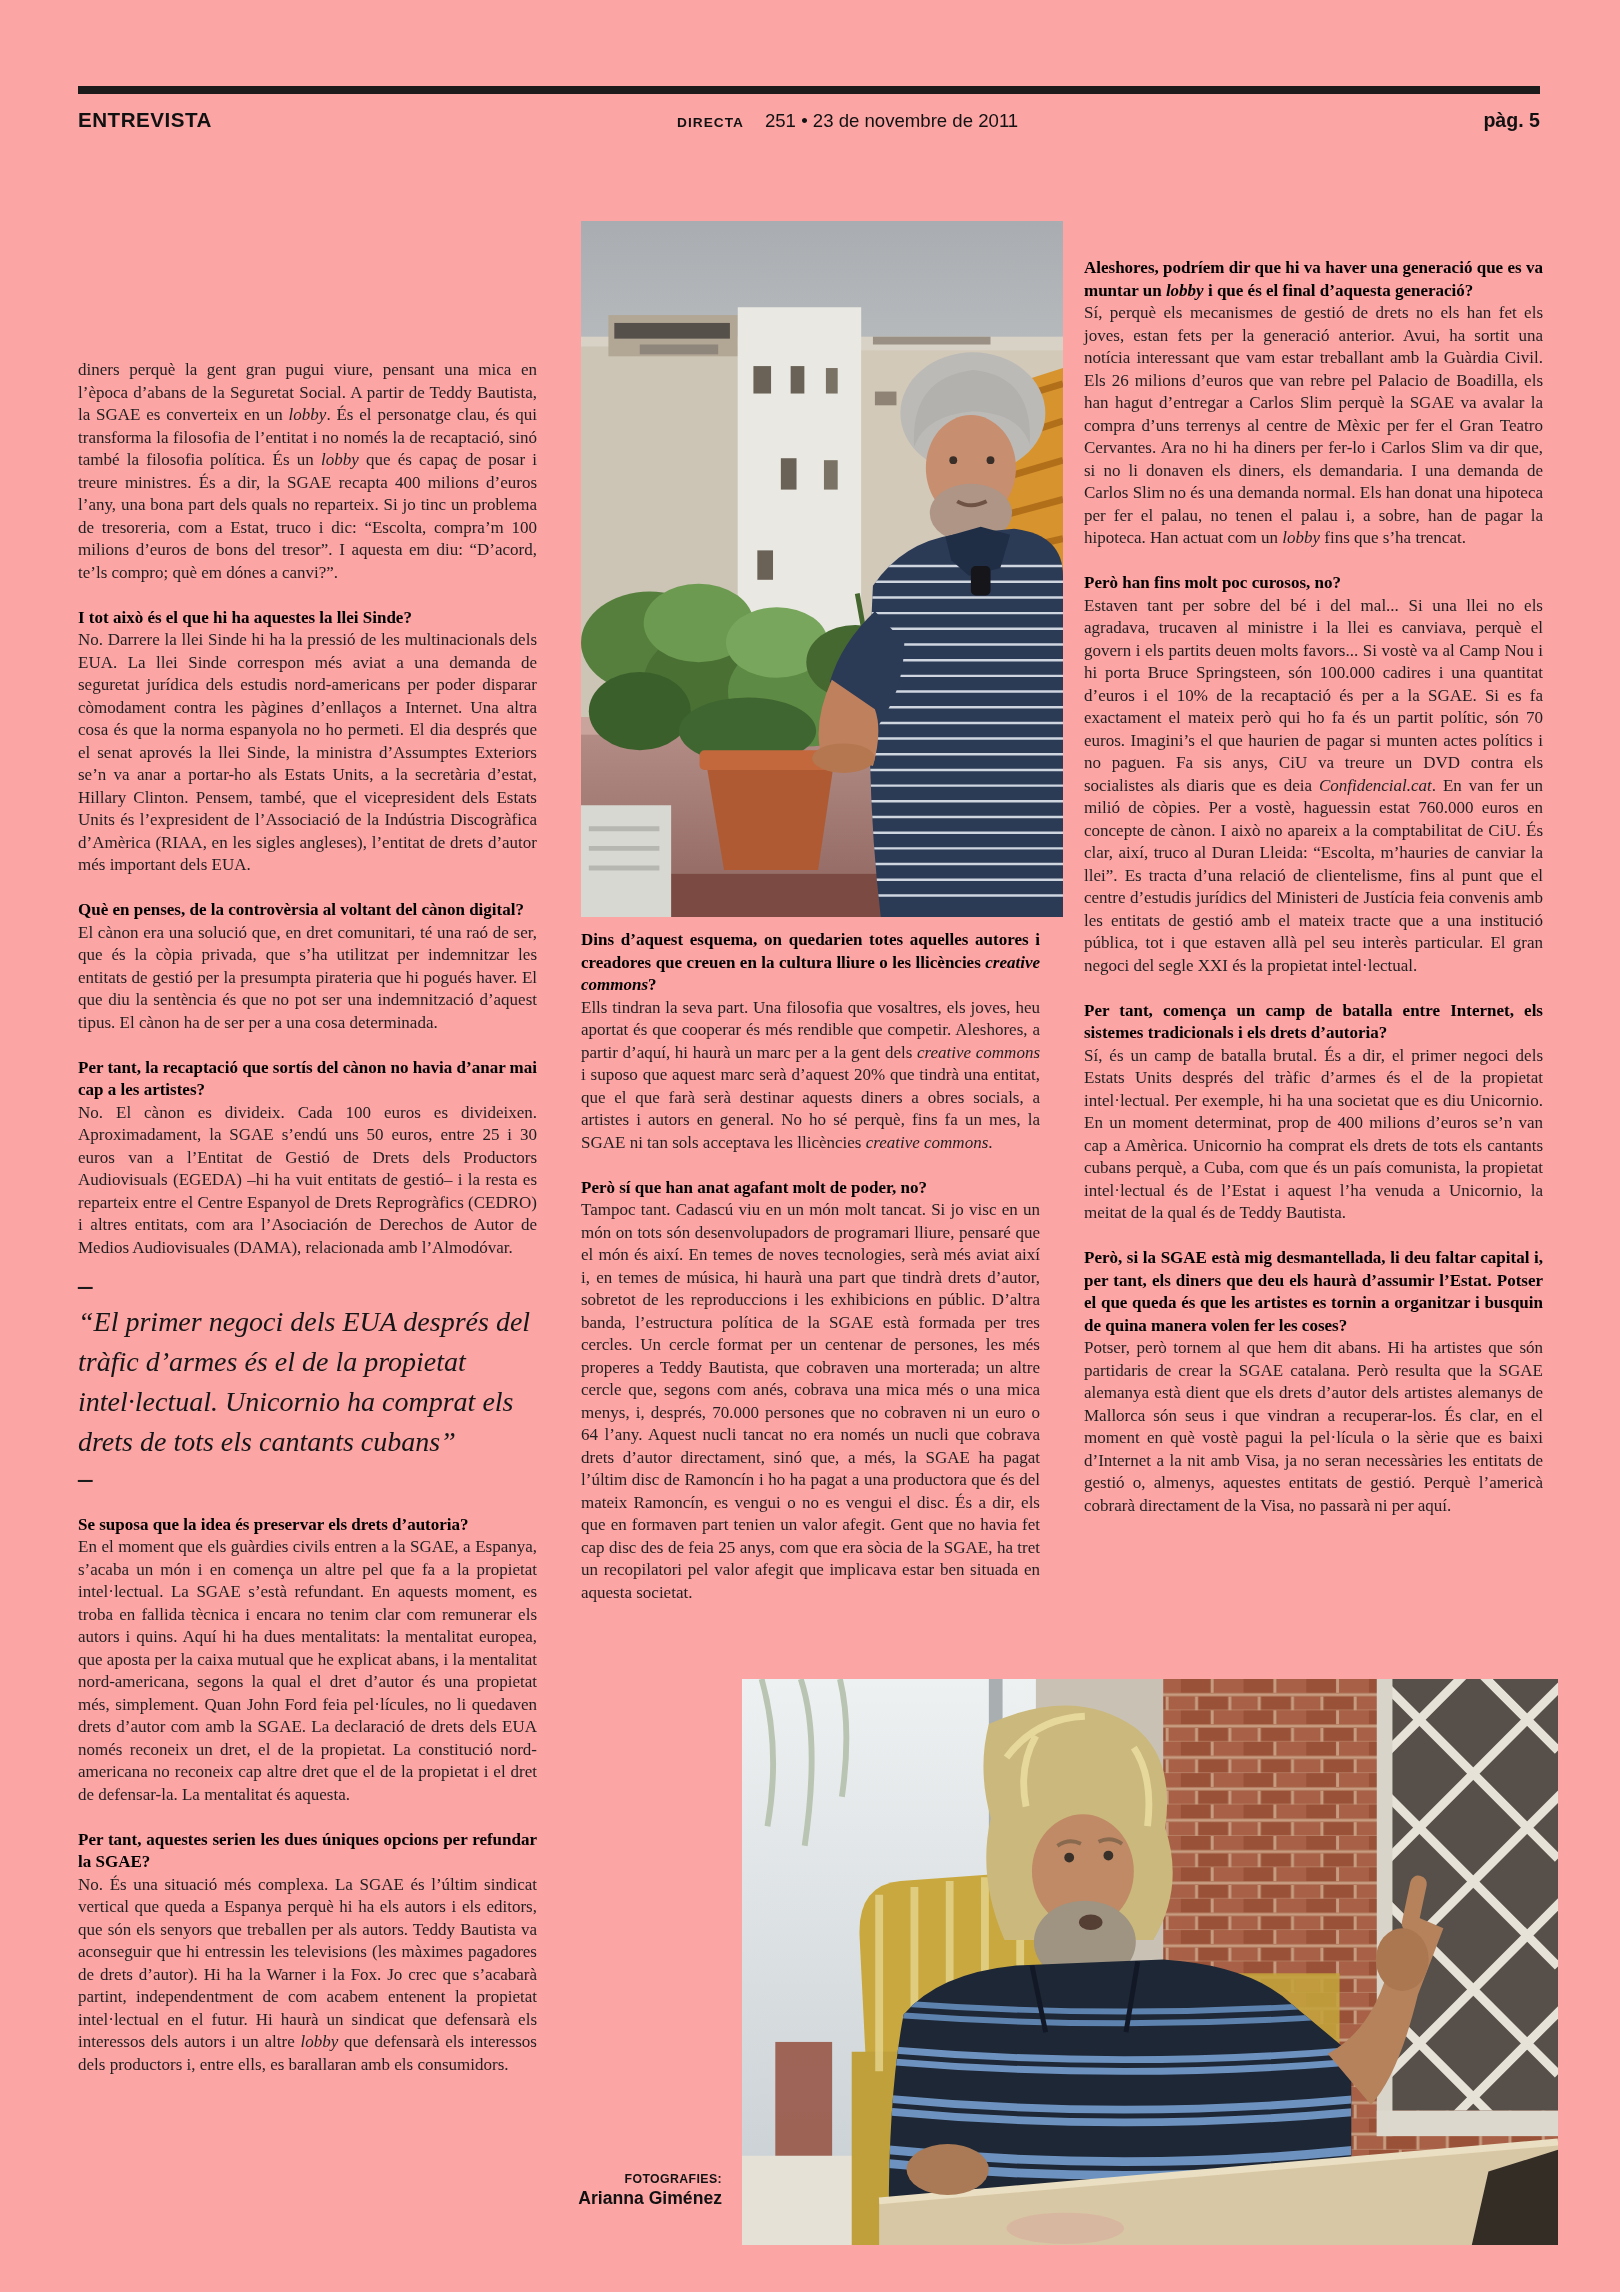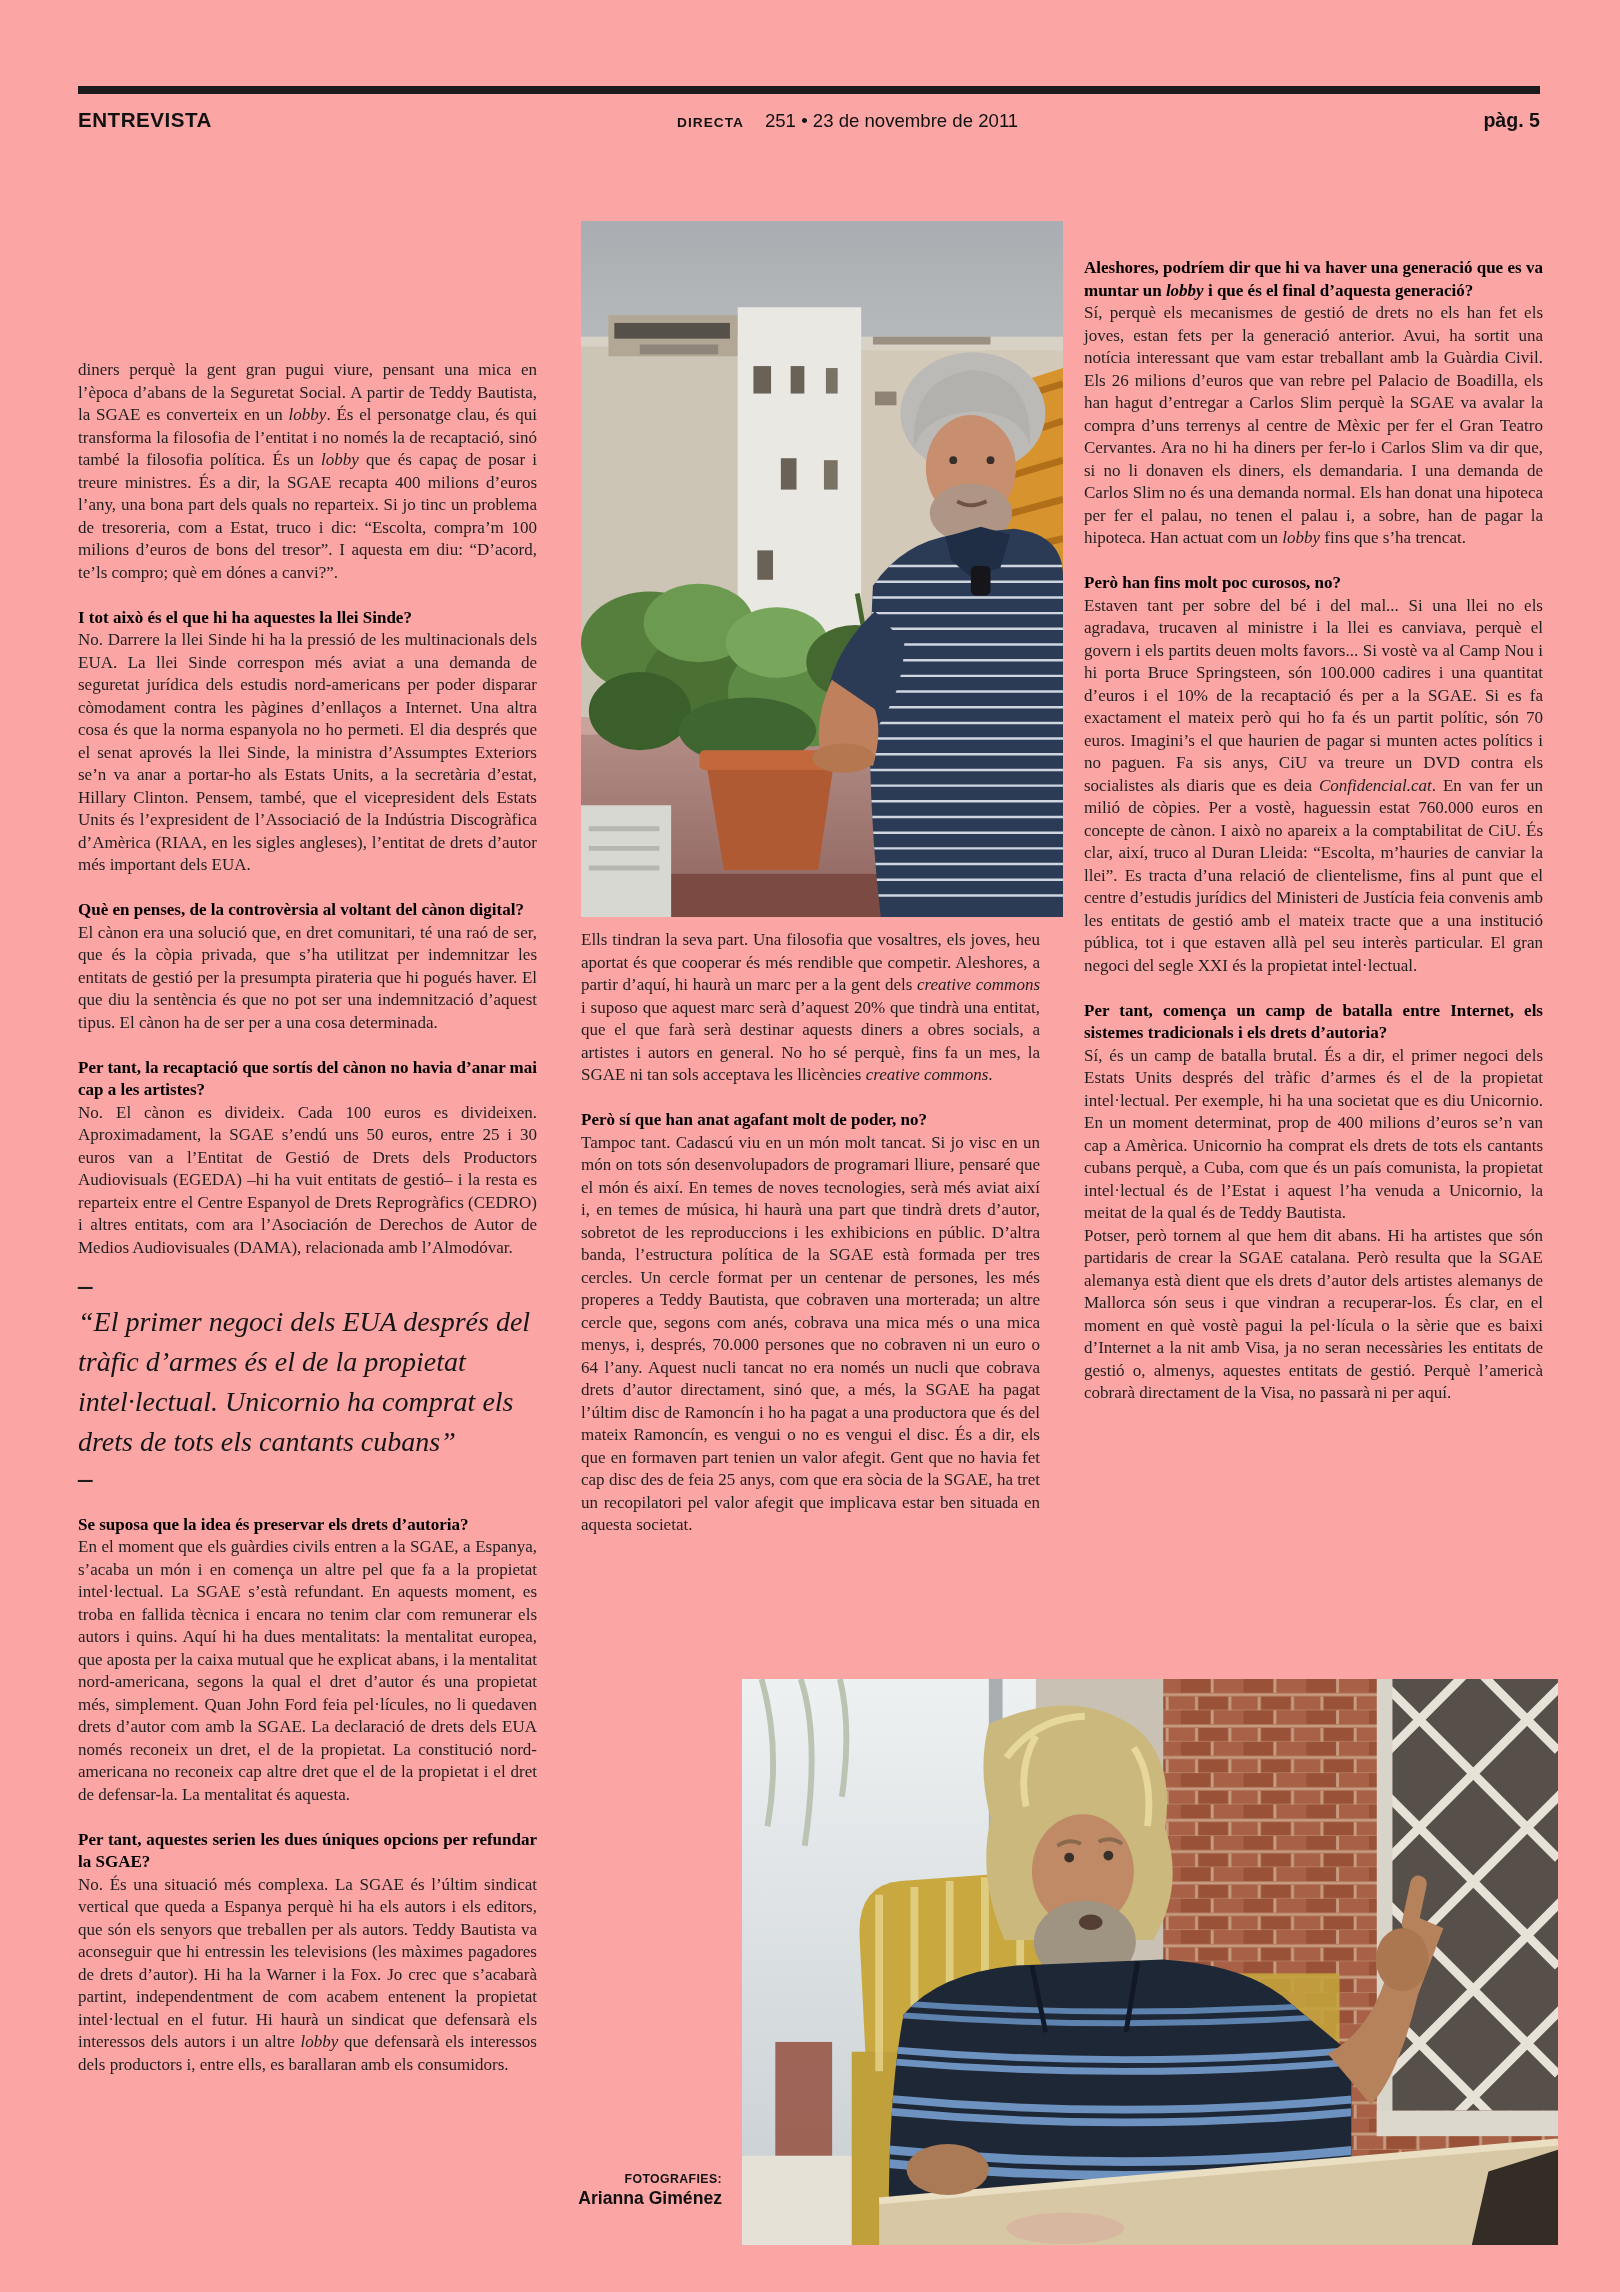--- a/index.html
+++ b/index.html
@@ -71,36 +71,38 @@
     </div>
 
     <p class="q">Se suposa que la idea és preservar els drets d’autoria?</p>
     <p class="a">En el moment que els guàrdies civils entren a la SGAE, a Espanya, s’acaba un món i en comença un altre pel que fa a la propietat intel·lectual. La SGAE s’està refundant. En aquests moment, es troba en fallida tècnica i encara no tenim clar com remunerar els autors i quins. Aquí hi ha dues mentalitats: la mentalitat europea, que aposta per la caixa mutual que he explicat abans, i la mentalitat nord-americana, segons la qual el dret d’autor és una propietat més, simplement. Quan John Ford feia pel·lícules, no li quedaven drets d’autor com amb la SGAE. La declaració de drets dels EUA només reconeix un dret, el de la propietat. La constitució nord-americana no reconeix cap altre dret que el de la propietat i el dret de defensar-la. La mentalitat és aquesta.</p>
 
     <p class="q">Per tant, aquestes serien les dues úniques opcions per refundar la SGAE?</p>
     <p class="a">No. És una situació més complexa. La SGAE és l’últim sindicat vertical que queda a Espanya perquè hi ha els autors i els editors, que són els senyors que treballen per als autors. Teddy Bautista va aconseguir que hi entressin les televisions (les màximes pagadores de drets d’autor). Hi ha la Warner i la Fox. Jo crec que s’acabarà partint, independentment de com acabem entenent la propietat intel·lectual en el futur. Hi haurà un sindicat que defensarà els interessos dels autors i un altre <i>lobby</i> que defensarà els interessos dels productors i, entre ells, es barallaran amb els consumidors.</p>
   </section>
 
   <section class="col col2">
+    <p class="q" style="margin-top:0">Dins d’aquest esquema, on quedarien totes aquelles autores i creadores que creuen en la cultura lliure o les llicències <i>creative commons</i>?</p>
     <p class="a">Ells tindran la seva part. Una filosofia que vosaltres, els joves, heu aportat és que cooperar és més rendible que competir. Aleshores, a partir d’aquí, hi haurà un marc per a la gent dels <i>creative commons</i> i suposo que aquest marc serà d’aquest 20% que tindrà una entitat, que el que farà serà destinar aquests diners a obres socials, a artistes i autors en general. No ho sé perquè, fins fa un mes, la SGAE ni tan sols acceptava les llicències <i>creative commons</i>.</p>
 
     <p class="q">Però sí que han anat agafant molt de poder, no?</p>
     <p class="a">Tampoc tant. Cadascú viu en un món molt tancat. Si jo visc en un món on tots són desenvolupadors de programari lliure, pensaré que el món és així. En temes de noves tecnologies, serà més aviat així i, en temes de música, hi haurà una part que tindrà drets d’autor, sobretot de les reproduccions i les exhibicions en públic. D’altra banda, l’estructura política de la SGAE està formada per tres cercles. Un cercle format per un centenar de persones, les més properes a Teddy Bautista, que cobraven una morterada; un altre cercle que, segons com anés, cobrava una mica més o una mica menys, i, després, 70.000 persones que no cobraven ni un euro o 64 l’any. Aquest nucli tancat no era només un nucli que cobrava drets d’autor directament, sinó que, a més, la SGAE ha pagat l’últim disc de Ramoncín i ho ha pagat a una productora que és del mateix Ramoncín, es vengui o no es vengui el disc. És a dir, els que en formaven part tenien un valor afegit. Gent que no havia fet cap disc des de feia 25 anys, com que era sòcia de la SGAE, ha tret un recopilatori pel valor afegit que implicava estar ben situada en aquesta societat.</p>
   </section>
 
   <section class="col col3">
     <p class="q" style="margin-top:0">Aleshores, podríem dir que hi va haver una generació que es va muntar un <i>lobby</i> i que és el final d’aquesta generació?</p>
     <p class="a">Sí, perquè els mecanismes de gestió de drets no els han fet els joves, estan fets per la generació anterior. Avui, ha sortit una notícia interessant que vam estar treballant amb la Guàrdia Civil. Els 26 milions d’euros que van rebre pel Palacio de Boadilla, els han hagut d’entregar a Carlos Slim perquè la SGAE va avalar la compra d’uns terrenys al centre de Mèxic per fer el Gran Teatro Cervantes. Ara no hi ha diners per fer-lo i Carlos Slim va dir que, si no li donaven els diners, els demandaria. I una demanda de Carlos Slim no és una demanda normal. Els han donat una hipoteca per fer el palau, no tenen el palau i, a sobre, han de pagar la hipoteca. Han actuat com un <i>lobby</i> fins que s’ha trencat.</p>
 
     <p class="q">Però han fins molt poc curosos, no?</p>
     <p class="a">Estaven tant per sobre del bé i del mal... Si una llei no els agradava, trucaven al ministre i la llei es canviava, perquè el govern i els partits deuen molts favors... Si vostè va al Camp Nou i hi porta Bruce Springsteen, són 100.000 cadires i una quantitat d’euros i el 10% de la recaptació és per a la SGAE. Si es fa exactament el mateix però qui ho fa és un partit polític, són 70 euros. Imagini’s el que haurien de pagar si munten actes polítics i no paguen. Fa sis anys, CiU va treure un DVD contra els socialistes als diaris que es deia <i>Confidencial.cat</i>. En van fer un milió de còpies. Per a vostè, haguessin estat 760.000 euros en concepte de cànon. I això no apareix a la comptabilitat de CiU. És clar, així, truco al Duran Lleida: “Escolta, m’hauries de canviar la llei”. Es tracta d’una relació de clientelisme, fins al punt que el centre d’estudis jurídics del Ministeri de Justícia feia convenis amb les entitats de gestió amb el mateix tracte que a una institució pública, tot i que estaven allà pel seu interès particular. El gran negoci del segle XXI és la propietat intel·lectual.</p>
 
     <p class="q">Per tant, comença un camp de batalla entre Internet, els sistemes tradicionals i els drets d’autoria?</p>
     <p class="a">Sí, és un camp de batalla brutal. És a dir, el primer negoci dels Estats Units després del tràfic d’armes és el de la propietat intel·lectual. Per exemple, hi ha una societat que es diu Unicornio. En un moment determinat, prop de 400 milions d’euros se’n van cap a Amèrica. Unicornio ha comprat els drets de tots els cantants cubans perquè, a Cuba, com que és un país comunista, la propietat intel·lectual és de l’Estat i aquest l’ha venuda a Unicornio, la meitat de la qual és de Teddy Bautista.</p>
 
+    <p class="q">Però, si la SGAE està mig desmantellada, li deu faltar capital i, per tant, els diners que deu els haurà d’assumir l’Estat. Potser el que queda és que les artistes es tornin a organitzar i busquin de quina manera volen fer les coses?</p>
     <p class="a">Potser, però tornem al que hem dit abans. Hi ha artistes que són partidaris de crear la SGAE catalana. Però resulta que la SGAE alemanya està dient que els drets d’autor dels artistes alemanys de Mallorca són seus i que vindran a recuperar-los. És clar, en el moment en què vostè pagui la pel·lícula o la sèrie que es baixi d’Internet a la nit amb Visa, ja no seran necessàries les entitats de gestió o, almenys, aquestes entitats de gestió. Perquè l’americà cobrarà directament de la Visa, no passarà ni per aquí.</p>
   </section>
 
   <figure class="photo photo1">
     <svg viewBox="0 0 492 710" width="482" height="696" preserveAspectRatio="none">
       <defs>
         <linearGradient id="sky1" x1="0" y1="0" x2="0" y2="1">
           <stop offset="0" stop-color="#a9adb1"></stop>
             <stop offset=".5" stop-color="#cfd1d2"></stop>
             <stop offset="1" stop-color="#dddedf"></stop>

